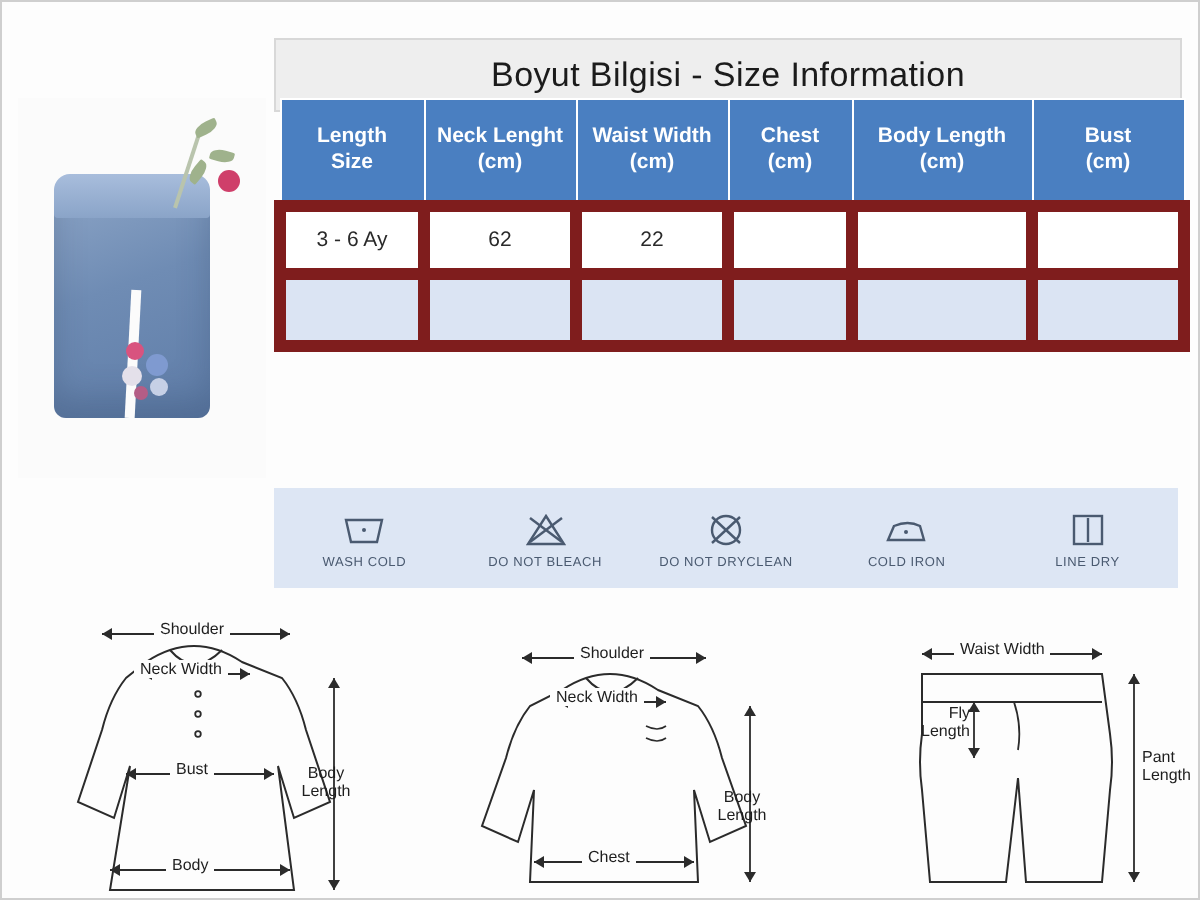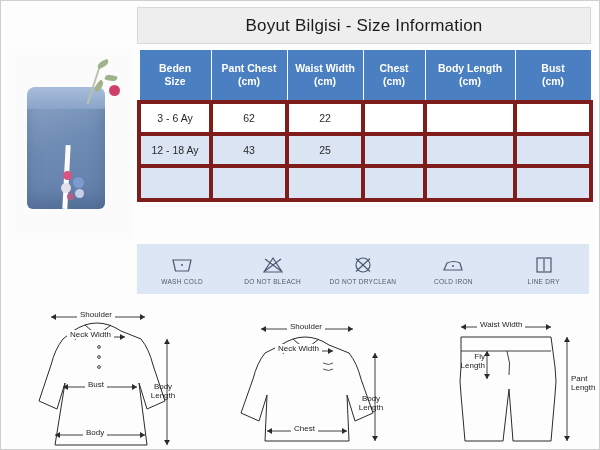--- a/index.html
+++ b/index.html
@@ -19,21 +19,21 @@
     height: 450px;
     background: #fdfdfd;
     border: 1px solid #cfcfcf;
     box-sizing: border-box;
   }
 
   
   .title-bar {
     position: absolute;
     left: 136px;
-    top: 6px;
+    top: 18px;
     width: 452px;
     height: 35px;
     background: #eeeeee;
     border: 1px solid #d8d8d8;
     display: flex;
     align-items: center;
     justify-content: center;
   }
   .title-bar .title-text {
     font-size: 17px;
@@ -143,21 +143,21 @@
     padding: 5px 2px;
     border: 1px solid #ffffff;
     line-height: 1.25;
     height: 40px;
     vertical-align: middle;
   }
   .size-table td {
     font-size: 10.5px;
     color: #2a2a2a;
     text-align: center;
-    border: 4px solid #7f1d1d;
+    border: 6px solid #7f1d1d;
     height: 24px;
     padding: 2px;
   }
   .size-table tr.row-odd td { background: #ffffff; }
   .size-table tr.row-even td { background: #dbe4f3; }
   .size-table tr.row-empty td { background: #dbe4f3; height: 26px; }
   .col-0 { width: 72px; }
   .col-1 { width: 76px; }
   .col-2 { width: 76px; }
   .col-3 { width: 62px; }
@@ -249,25 +249,25 @@
       <col class="col-0">
         <col class="col-1">
         <col class="col-2">
       <col class="col-3">
         <col class="col-4">
         <col class="col-5">
     </colgroup>
     <thead>
       <tr>
         <th>
-          <div>Beden</div>
+          <div>Length</div>
           <div>Size</div>
         </th>
         <th>
-          <div>Pant Chest</div>
+          <div>Neck Lenght</div>
           <div>(cm)</div>
         </th>
         <th>
           <div>Waist Width</div>
           <div>(cm)</div>
         </th>
         <th>
           <div>Chest</div>
           <div>(cm)</div>
         </th>
@@ -279,28 +279,20 @@
           <div>Bust</div>
           <div>(cm)</div>
         </th>
       </tr>
     </thead>
     <tbody>
       <tr class="row-odd">
         <td>3 - 6 Ay</td>
         <td>62</td>
         <td>22</td>
-        <td></td>
-        <td></td>
-        <td></td>
-      </tr>
-      <tr class="row-even">
-        <td>12 - 18 Ay</td>
-        <td>43</td>
-        <td>25</td>
         <td></td>
         <td></td>
         <td></td>
       </tr>
       <tr class="row-empty">
         <td></td>
         <td></td>
         <td></td>
         <td></td>
         <td></td>

